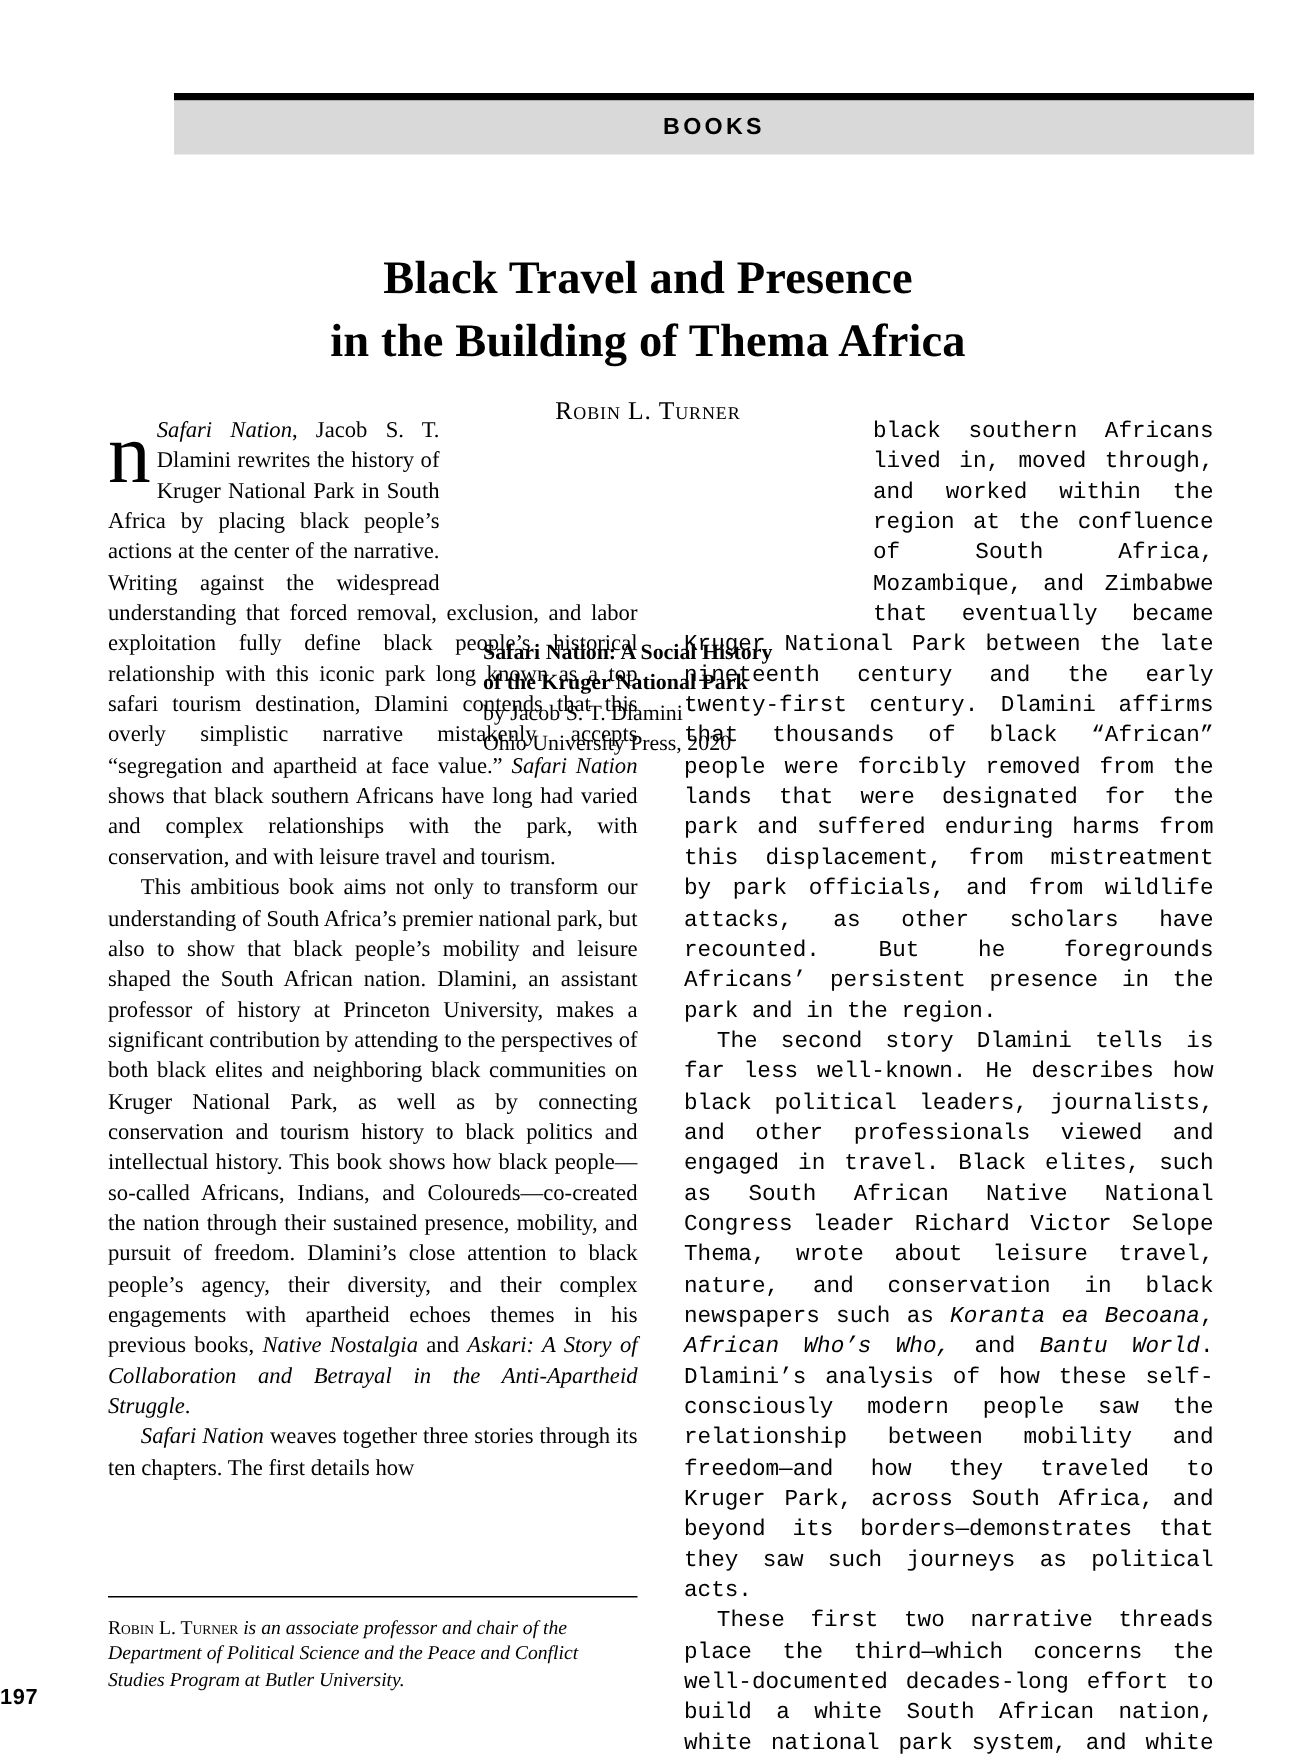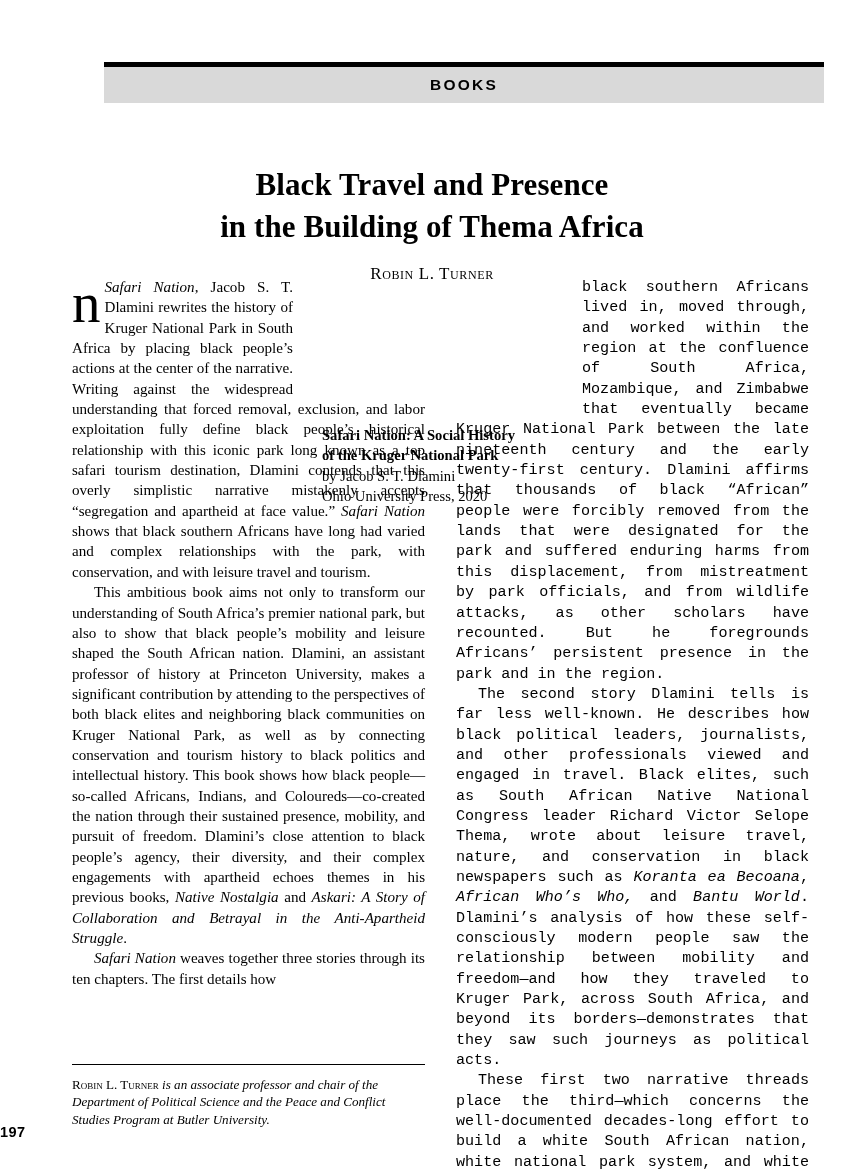--- a/index.html
+++ b/index.html
@@ -10,21 +10,21 @@
     width: 864px; height: 1174px;
     position: relative;
     font-family: "Liberation Serif", "DejaVu Serif", serif;
     color: #000000;
     overflow: hidden;
   }
 
   
   .head-wrap {
     position: absolute;
-    left: 72px; top: 62px;
+    left: 84px; top: 62px;
     width: 720px;
     padding-left: 32px;
   }
   .head-rule {
     height: 5px;
     background: #000000;
     width: 100%;
   }
   .head-band {
     height: 36px;

